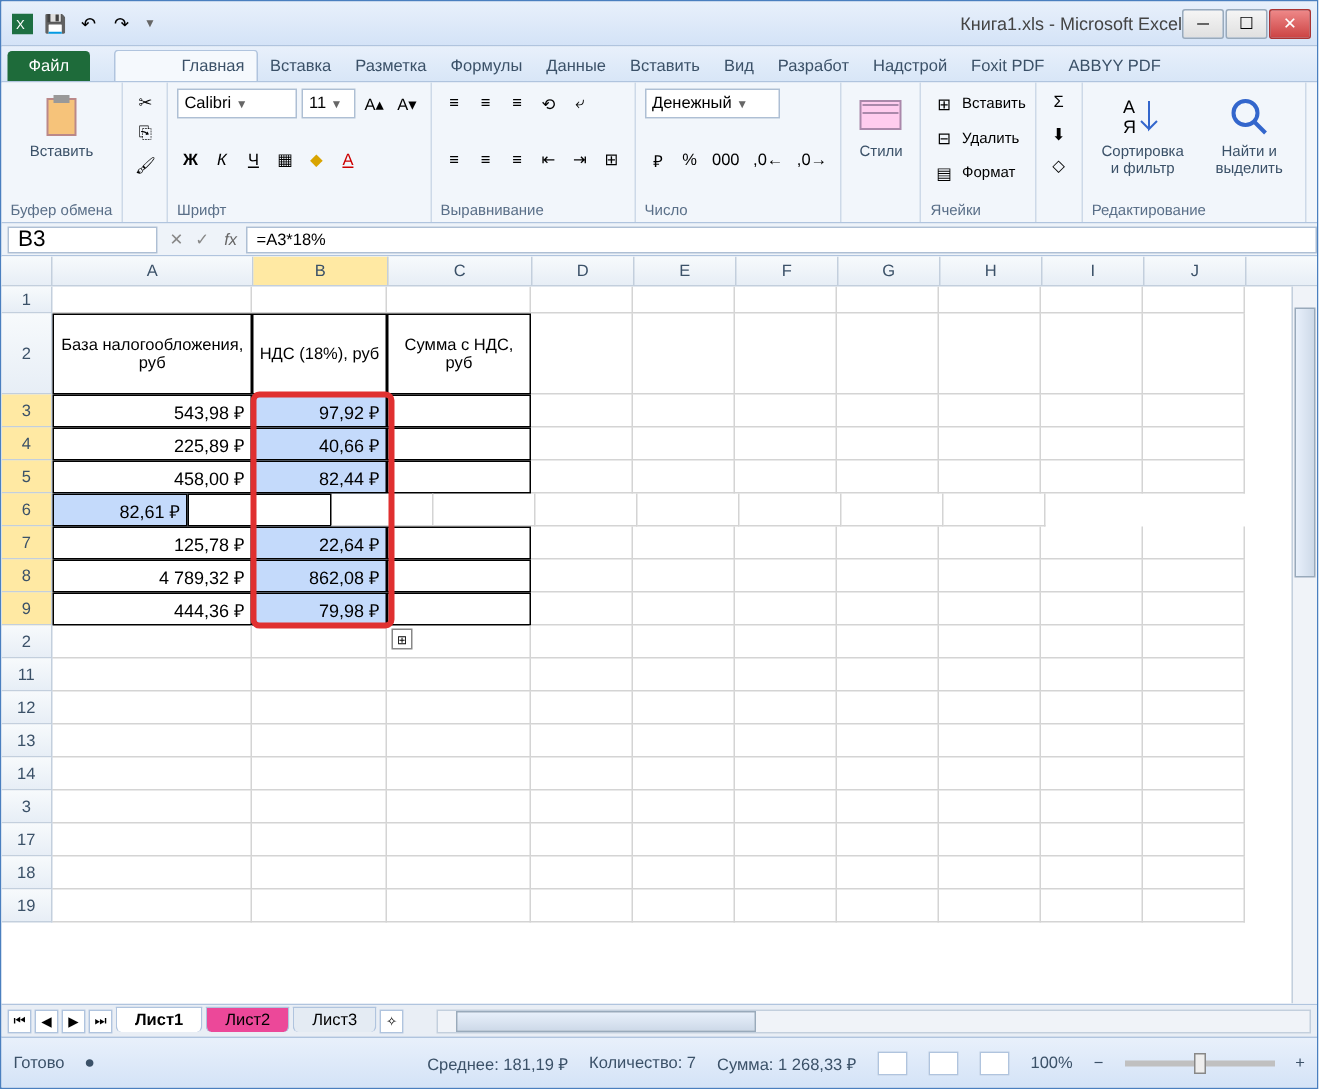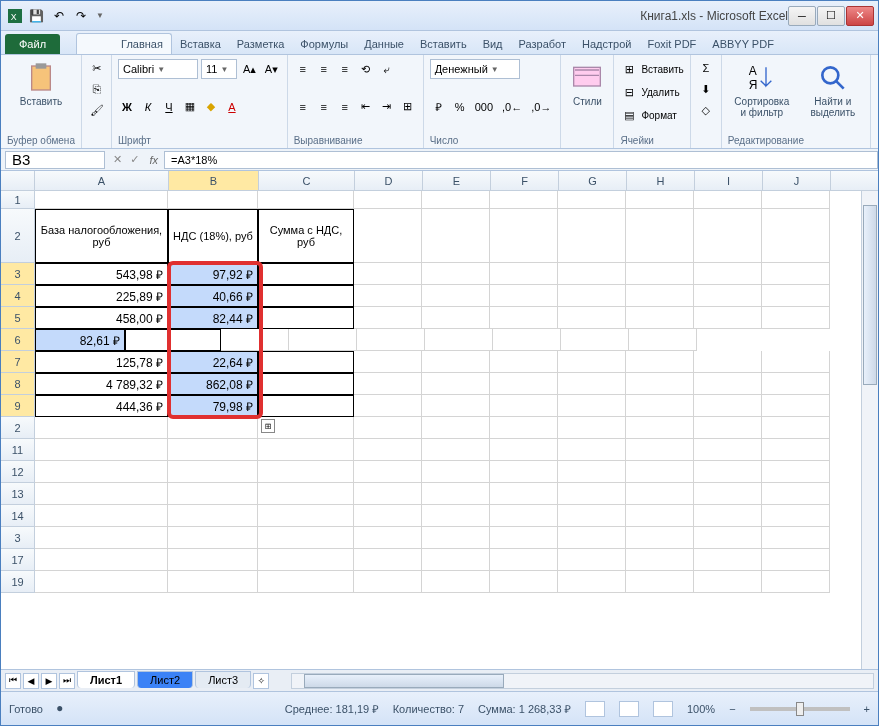--- a/index.html
+++ b/index.html
@@ -496,20 +496,33 @@
             <div class="cell C"></div>
             <div class="cell O"></div>
             <div class="cell O"></div>
             <div class="cell O"></div>
             <div class="cell O"></div>
             <div class="cell O"></div>
             <div class="cell O"></div>
             <div class="cell O"></div>
           </div>
           <div class="row">
+            <div class="rh">18</div>
+    <div class="cell A"></div>
+            <div class="cell B"></div>
+            <div class="cell C"></div>
+            <div class="cell O"></div>
+            <div class="cell O"></div>
+            <div class="cell O"></div>
+            <div class="cell O"></div>
+            <div class="cell O"></div>
+            <div class="cell O"></div>
+            <div class="cell O"></div>
+          </div>
+          <div class="row">
             <div class="rh">19</div>
     <div class="cell A"></div>
             <div class="cell B"></div>
             <div class="cell C"></div>
             <div class="cell O"></div>
             <div class="cell O"></div>
             <div class="cell O"></div>
             <div class="cell O"></div>
             <div class="cell O"></div>
             <div class="cell O"></div>
@@ -523,21 +536,21 @@
         <div class="thumbv"></div>
       </div>
   </div>
 
   <div class="sheettabs">
     <div class="navbtn">⏮</div>
     <div class="navbtn">◀</div>
     <div class="navbtn">▶</div>
     <div class="navbtn">⏭</div>
     <div class="stab" style="background:#fff;font-weight:bold">Лист1</div>
-    <div class="stab" style="background:#3b82f6">Лист2</div>
+    <div class="stab" style="background:#ec4899">Лист2</div>
     <div class="stab" style="background:#e4ebf3">Лист3</div>
     <div class="navbtn">✧</div>
     <div class="scrollh">
         <div class="thumbh"></div>
       </div>
   </div>
 
   <div class="status">
     <span>Готово</span>
     <span>⏺</span>

